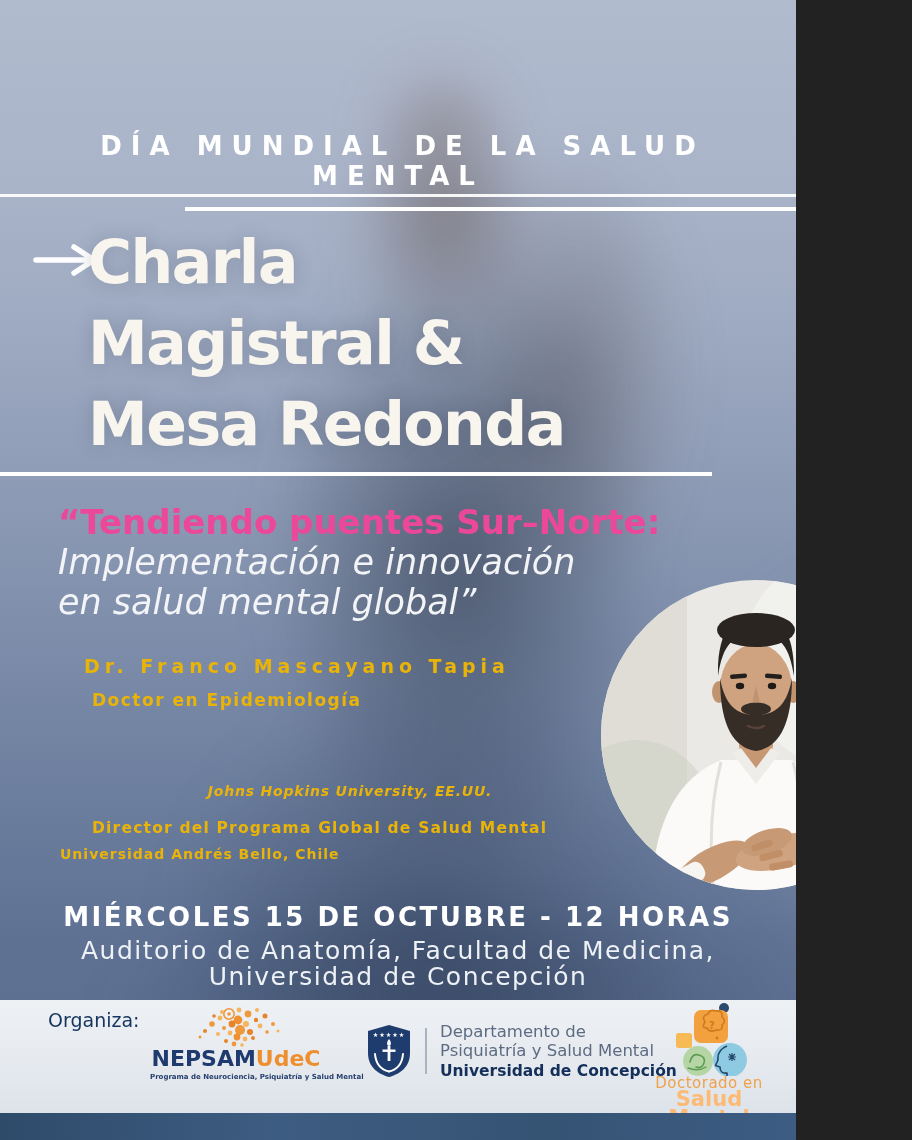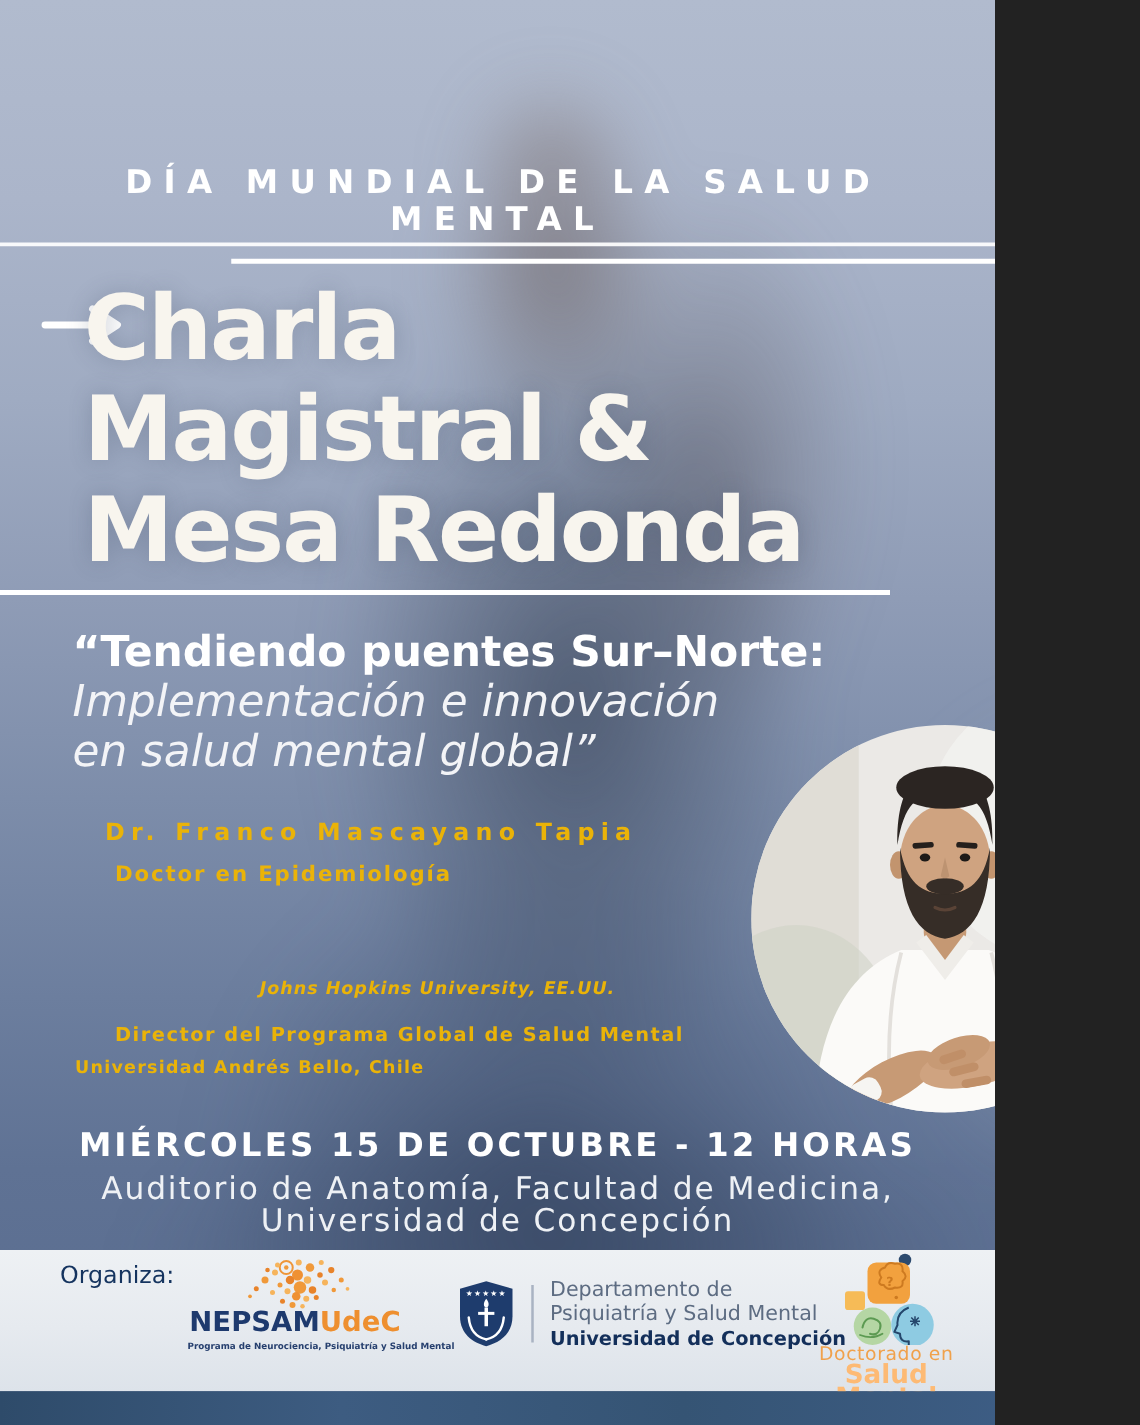--- a/index.html
+++ b/index.html
@@ -20,26 +20,26 @@
     filter:blur(24px);}
   
   .kicker{position:absolute;top:131px;left:0;right:0;text-align:center;color:#ffffff;
     font-size:26px;font-weight:700;letter-spacing:9px;text-indent:9px;}
   .rule{position:absolute;background:#ffffff;}
   .rule-top-1{top:194px;left:0;width:100%;height:3px;opacity:.92;}
   .rule-top-2{top:207px;left:185px;right:0;height:4px;}
   .rule-title{top:472px;left:0;width:712px;height:4px;}
   .arrow{position:absolute;left:30px;top:240px;width:74px;height:40px;}
   
-  .title{position:absolute;left:67px;top:222px;margin:0;color:#f8f5ee;
-    font-size:72px;font-weight:800;line-height:81px;letter-spacing:-1.5px;
+  .title{position:absolute;left:88px;top:222px;margin:0;color:#f8f5ee;
+    font-size:60px;font-weight:800;line-height:81px;letter-spacing:-1.5px;
     text-shadow:0 0 18px rgba(60,70,95,.25);}
   .title span{display:block;}
   
-  .quote-bold{position:absolute;left:58px;top:502px;color:#ffffff;font-size:34px;font-weight:700;}
+  .quote-bold{position:absolute;left:58px;top:502px;color:#ec4899;font-size:34px;font-weight:700;}
   .quote-italic{position:absolute;left:58px;top:542px;color:#f3f4f7;font-size:35px;
     font-style:italic;font-weight:400;line-height:40px;}
   
   .sp{position:absolute;color:#eab308;white-space:nowrap;}
   .sp-name{left:84px;top:655px;font-size:19px;font-weight:700;letter-spacing:5px;}
   .sp-role1{left:92px;top:690px;font-size:17px;font-weight:700;letter-spacing:1.5px;}
   .sp-role1d{left:60px;top:719px;width:486px;text-align:right;font-size:14px;font-weight:700;
     font-style:italic;letter-spacing:1px;}
   .sp-role2{left:92px;top:741px;font-size:15.5px;font-weight:700;letter-spacing:1px;}
   .sp-role2d1{left:150px;top:767px;width:400px;text-align:center;font-size:14px;font-weight:700;

